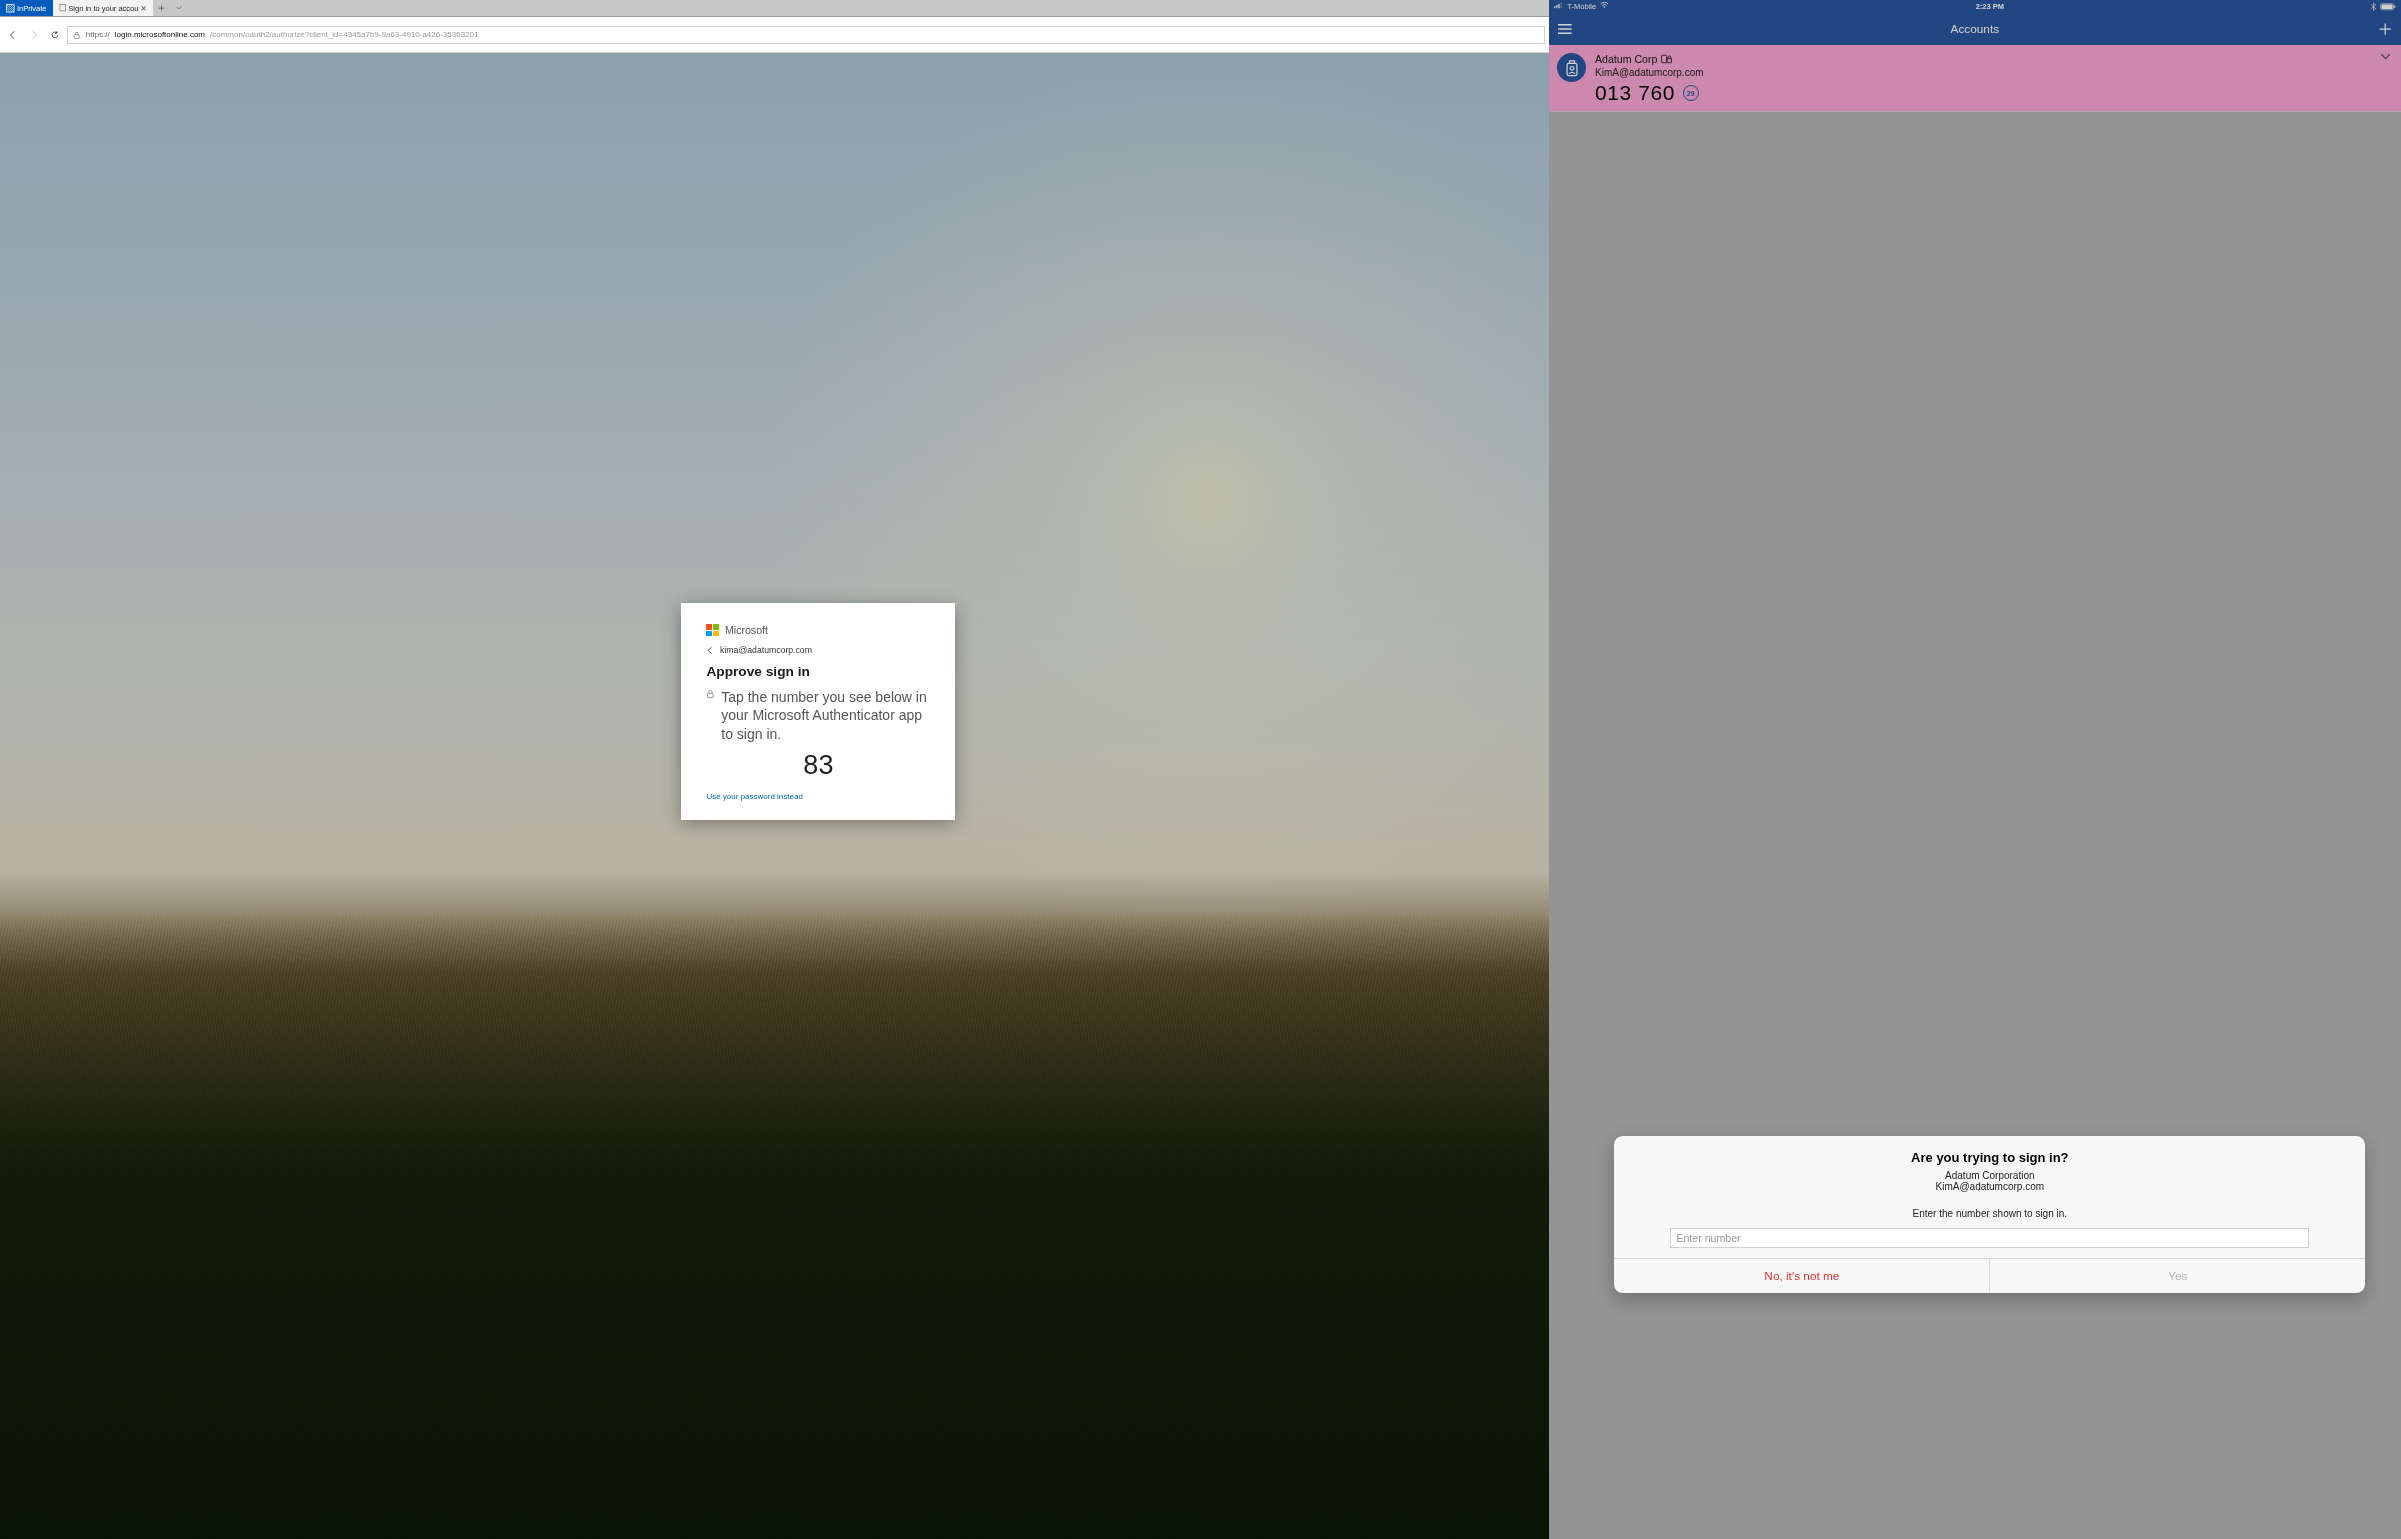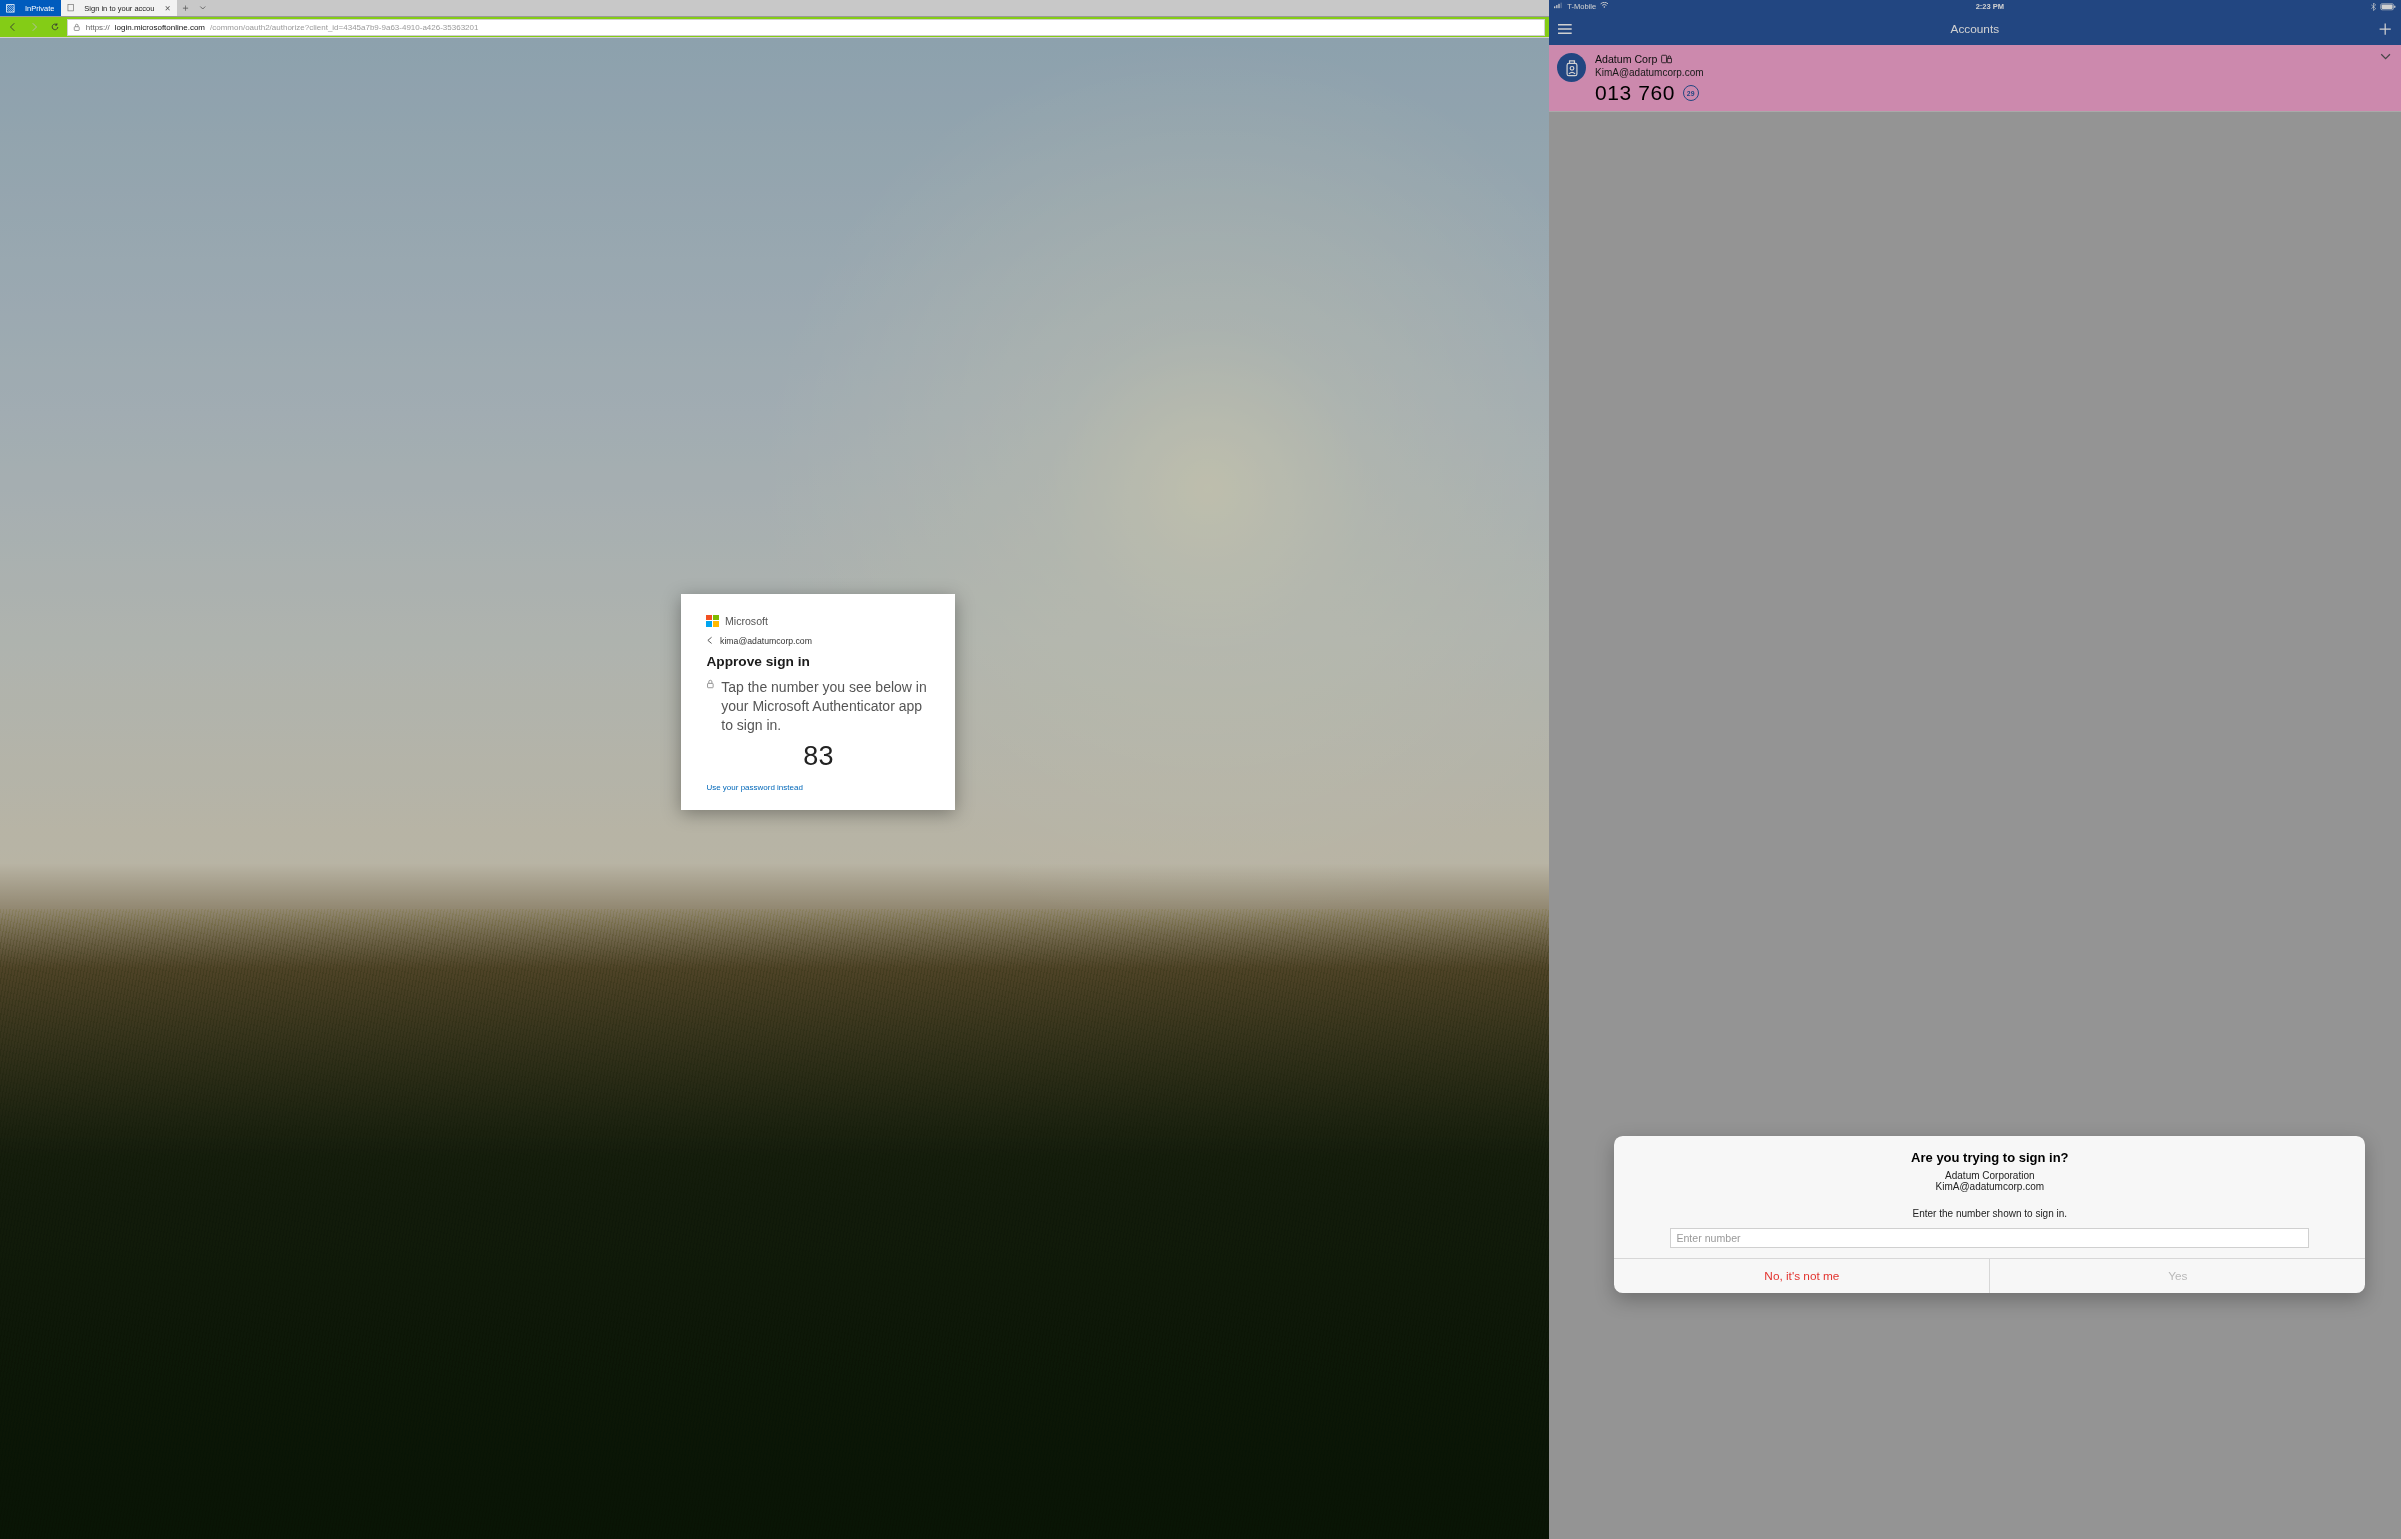--- a/index.html
+++ b/index.html
@@ -4,30 +4,30 @@
 <style>
   * { box-sizing: border-box; margin: 0; padding: 0; }
   html, body { width: 100%; height: 100%; font-family: "Segoe UI", Arial, sans-serif; }
   body { display: flex; background: #000; }
 
   
   .desktop { flex: 0 0 64.5%; display: flex; flex-direction: column; background: #000; position: relative; }
 
   
   .tabstrip { height: 17.4px; background: #c8c8c8; display: flex; align-items: stretch; border-bottom: 0.6px solid #9a9a9a; }
-  .tab { display: flex; align-items: center; padding: 0 6.2px; font-size: 7.5px; gap: 10px; }
+  .tab { display: flex; align-items: center; padding: 0 6.2px; font-size: 7.5px; gap: 2px; }
   .tab.inprivate { background: #005bbd; color: #fff; font-weight: 400; }
   .tab.page { background: #f2f2f2; color: #222; max-width: 118px; overflow: hidden; white-space: nowrap; }
   .tab.page .title { overflow: hidden; text-overflow: clip; }
   .newtab, .tabchev { width: 17.4px; display: flex; align-items: center; justify-content: center; color: #555; }
   .tab .x { font-size: 7.5px; color: #555; }
   .ip-icon svg, .page-icon svg { display: block; }
 
   
-  .addrbar { height: 21px; background: #84cc16; display: flex; align-items: center; padding: 0 3.7px; gap: 2.5px; border-bottom: 0.6px solid #d0d0d0; }
+  .addrbar { height: 36px; background: #ffffff; display: flex; align-items: center; padding: 0 3.7px; gap: 2.5px; border-bottom: 0.6px solid #d0d0d0; }
   .nav-btn { width: 18.7px; height: 18.7px; display: flex; align-items: center; justify-content: center; color: #333; }
   .nav-btn.disabled { color: #aaa; }
   .url-field { flex: 1; display: flex; align-items: center; gap: 5px; padding: 0 5px; height: 17.4px; background: #fff; border: 0.6px solid #d0d0d0; color: #333; font-size: 8px; overflow: hidden; white-space: nowrap; }
   .url-field .lock { color: #777; }
   .url-field .host { color: #666; }
   .url-field .path { color: #9a9a9a; }
   .url-field .locked-segment { color: #111; }
 
   
   .viewport { flex: 1; position: relative; overflow: hidden; }

